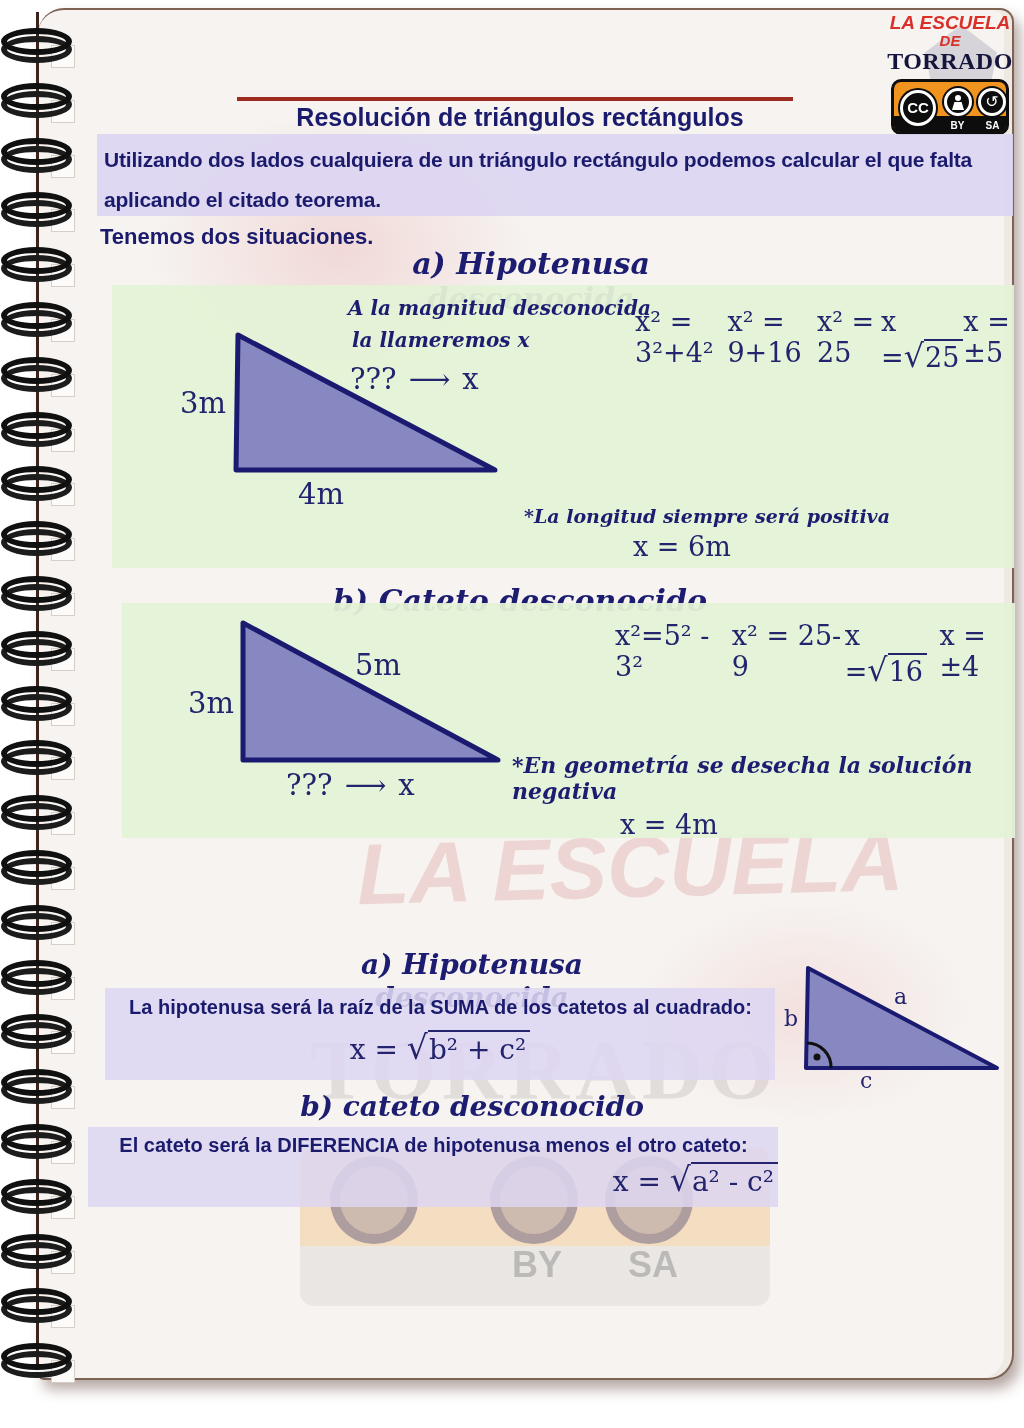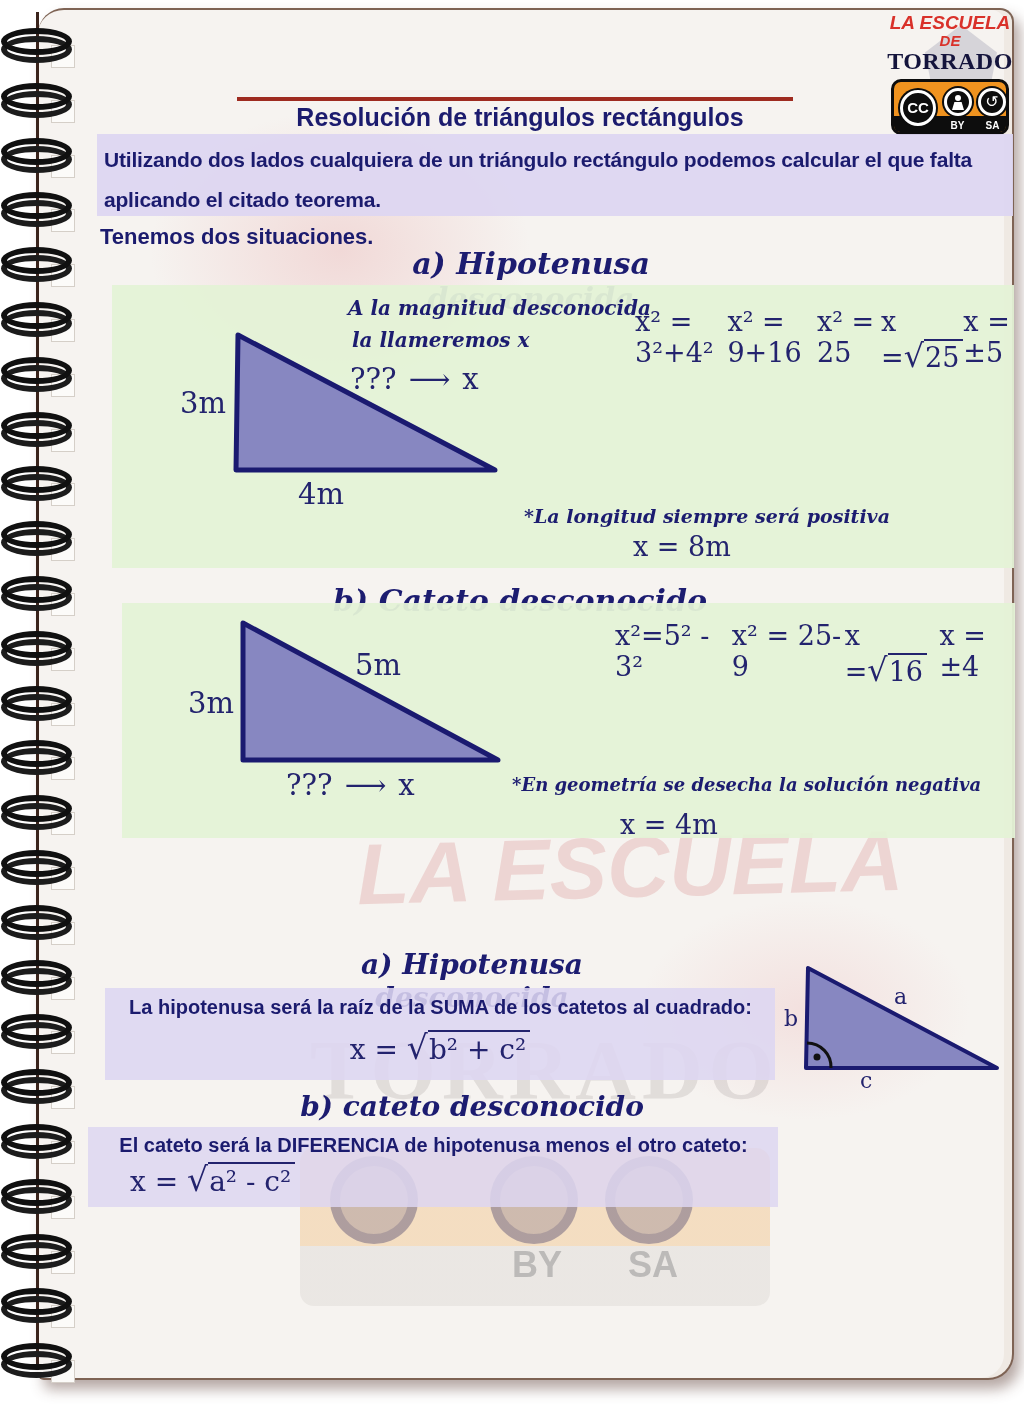--- a/index.html
+++ b/index.html
@@ -85,32 +85,32 @@
   .lbl-3m-a{left:180px;top:386px;font-size:29px;}
   .lbl-4m-a{left:298px;top:477px;font-size:29px;}
   
   .heading-b{left:320px;top:583px;width:400px;text-align:center;font-size:30px;}
   .green2{left:122px;top:603px;width:893px;height:235px;background:rgba(228,242,214,.95);}
   .lbl-5m{left:355px;top:648px;font-size:29px;}
   .lbl-3m-b{left:188px;top:686px;font-size:29px;}
   .unk-b{left:286px;top:768px;}
   .eqcol-b{left:615px;top:620px;}
   .eqcol-b .eq{height:38px;font-size:27px;}
-  .foot-b{left:512px;top:774px;font-size:18px;}
+  .foot-b{left:512px;top:752px;font-size:22px;}
   .result-b{left:620px;top:809px;font-size:27px;}
   
   .practice{left:100px;top:866px;width:915px;font-size:21px;line-height:42px;letter-spacing:-.2px;}
   .heading-a2{left:272px;top:948px;width:400px;text-align:center;font-size:28px;}
   .purpleA{left:105px;top:988px;width:670px;height:92px;background:rgba(221,214,241,.88);}
   .purpleA-text{left:113px;top:996px;width:655px;text-align:center;font-size:20px;}
   .formulaA{left:105px;top:1028px;width:670px;text-align:center;font-size:28px;}
   .heading-b2{left:272px;top:1090px;width:400px;text-align:center;font-size:28px;}
   .purpleB{left:88px;top:1127px;width:690px;height:80px;background:rgba(221,214,241,.85);}
   .purpleB-text{left:96px;top:1134px;width:675px;text-align:center;font-size:20px;}
-  .formulaB{left:88px;top:1160px;width:690px;text-align:left;font-size:28px;padding-left:42px;}
+  .formulaB{left:88px;top:1160px;width:690px;text-align:right;font-size:28px;}
   
   .lbl-tri{font-size:22px;}
   .lbl-b3{left:784px;top:1006px;}
   .lbl-a3{left:894px;top:984px;}
   .lbl-c3{left:860px;top:1068px;}
   svg{position:absolute;z-index:3;overflow:visible;}
 </style>
 </head>
 <body>
 
@@ -308,21 +308,21 @@
     <div class="eq">x² = 3²+4²</div>
     <div class="eq">x² = 9+16</div>
     <div class="eq">x² = 25</div>
     <div class="eq">
       <span>x =</span><span class="rt">√</span><span class="rad">25</span>
     </div>
     <div class="eq">x = ±5</div>
   </div>
 
   <div class="abs script foot-a">*La longitud siempre será positiva</div>
-  <div class="abs math result-a">x = 8m</div>
+  <div class="abs math result-a">x = 6m</div>
 
   <div class="abs script heading-b">b) Cateto desconocido</div>
   <div class="abs green2"></div>
 
   <svg style="left:228px;top:612px;" width="290" height="165" viewBox="0 0 290 165">
     <polygon points="15,11 15,148 270,148" fill="#8787c1" stroke="#1a1a70" stroke-width="5" stroke-linejoin="round"></polygon>
   </svg>
   <div class="abs math lbl-5m">5m</div>
   <div class="abs math lbl-3m-b">3m</div>
 

